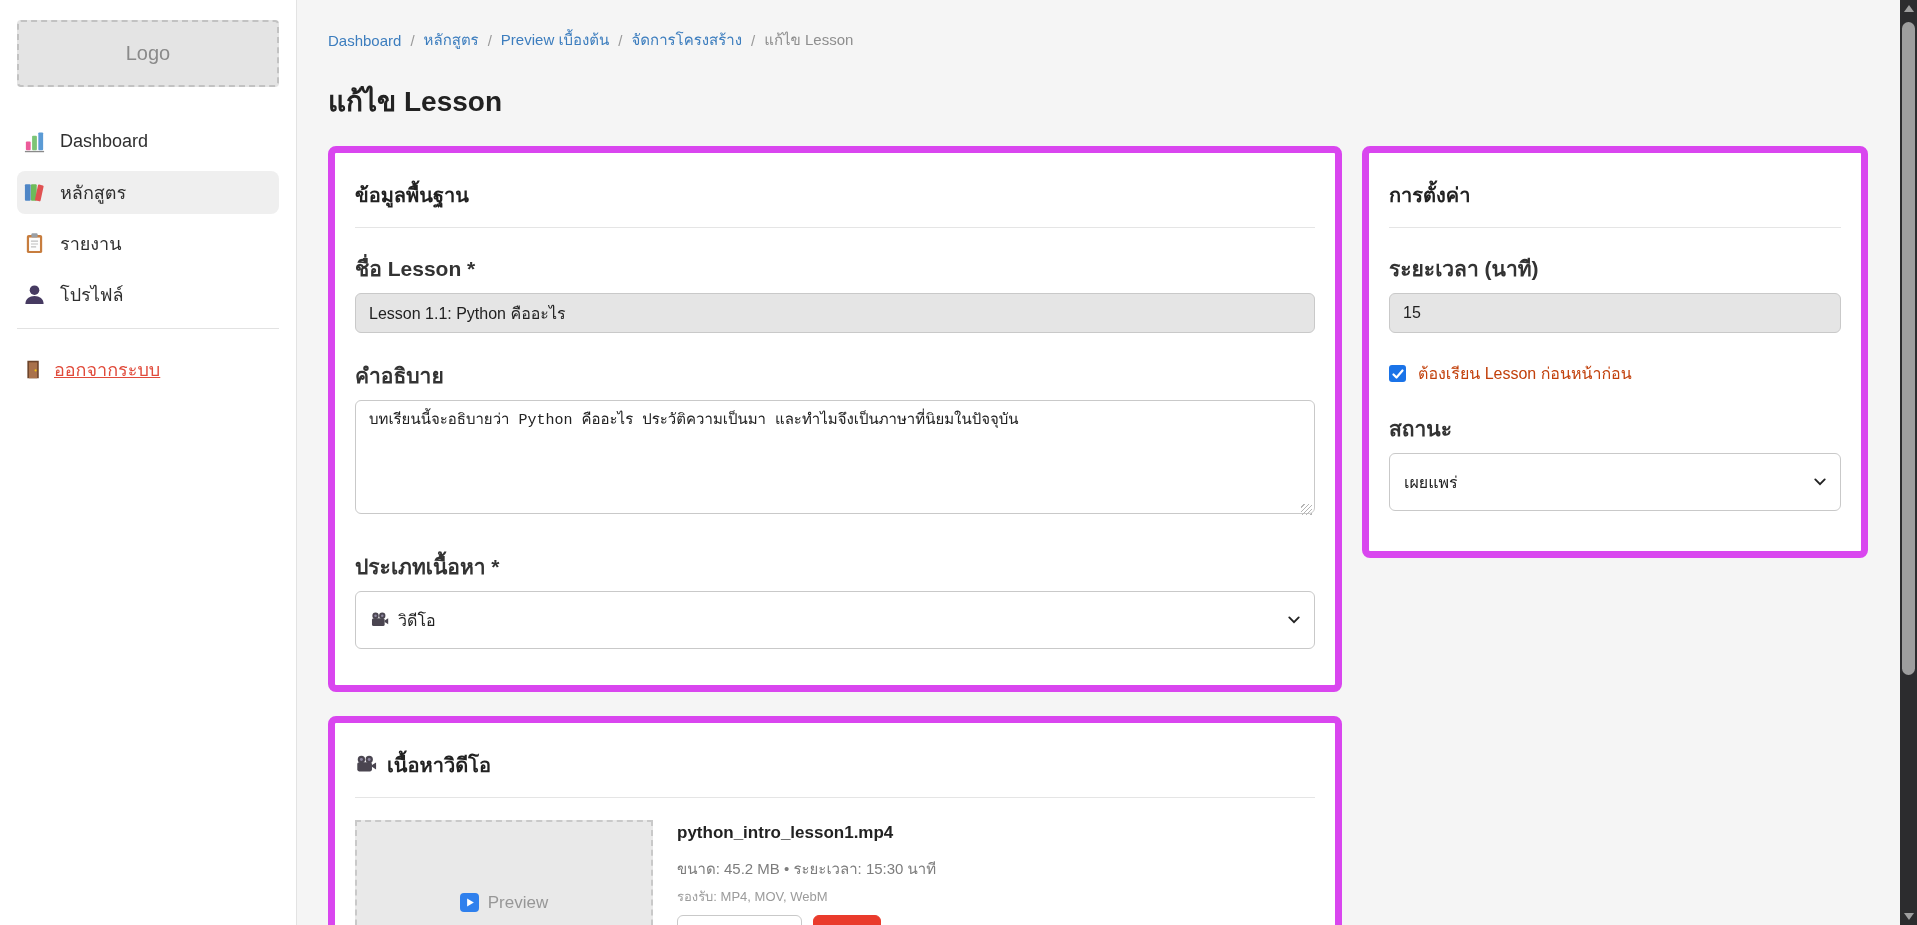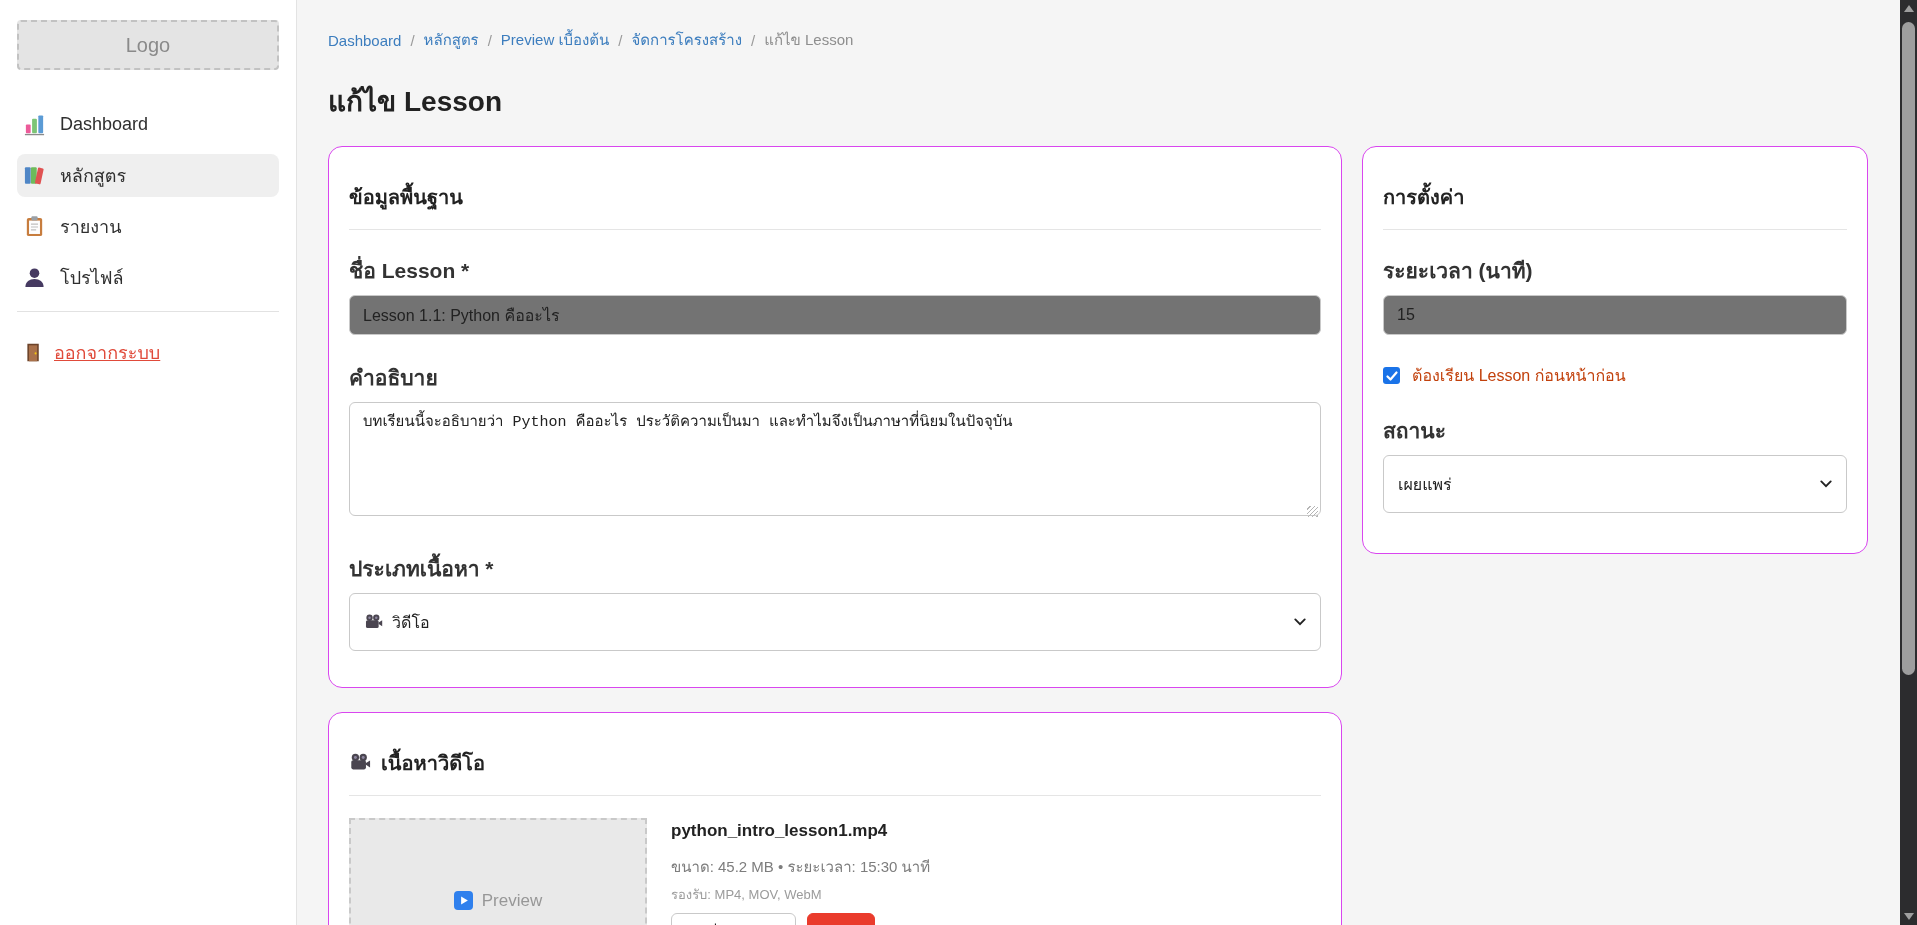--- a/index.html
+++ b/index.html
@@ -2,21 +2,21 @@
 <html lang="th"><head>
 <meta charset="utf-8">
 <style>
   * { margin:0; padding:0; box-sizing:border-box; }
   html,body { width:1917px; height:925px; overflow:hidden; }
   body { font-family:"Liberation Sans","DejaVu Sans",sans-serif; color:#333; background:#f5f5f5; }
   .app { display:flex; width:1917px; height:925px; }
 
   
   .sidebar { width:297px; min-width:297px; background:#fff; border-right:1px solid #e3e3e3; padding-top:20px; }
-  .logo-box { margin:0 17px; height:50px; background:#e4e4e4; border:2px dashed #c2c2c2; border-radius:4px;
+  .logo-box { margin:0 17px; height:67px; background:#e4e4e4; border:2px dashed #c2c2c2; border-radius:4px;
               display:flex; align-items:center; justify-content:center; color:#8a8a8a; font-size:20px; }
   .nav { margin-top:33px; padding:0 17px; }
   .nav-item { display:flex; align-items:center; gap:14px; height:43px; padding:0 0 0 6px; margin-bottom:8px;
               border-radius:8px; font-size:18px; color:#2f2f2f; cursor:pointer; }
   .nav-item.active { background:#efefef; }
   .nav-item svg { width:23px; height:23px; flex:0 0 23px; }
   .side-divider { border:none; border-top:1px solid #e2e2e2; margin:12px 17px 0 17px; }
   .logout { display:flex; align-items:center; gap:10px; margin:26px 0 0 23px; font-size:18px;
             color:#e04a3a; text-decoration:underline; cursor:pointer; }
   .logout svg { width:21px; height:21px; }
@@ -26,30 +26,30 @@
   .breadcrumb { font-size:15px; color:#999; display:flex; gap:9px; align-items:center; }
   .breadcrumb .bc-link { color:#3c7dbe; cursor:pointer; }
   .breadcrumb .bc-sep { color:#9a9a9a; }
   .breadcrumb .bc-current { color:#8e8e8e; }
   .page-title { margin-top:33px; font-size:28px; font-weight:700; color:#222; line-height:34px; }
 
   .columns { display:flex; align-items:flex-start; gap:20px; margin-top:27px; }
   .col-main { width:1014px; min-width:1014px; }
   .col-side { width:506px; min-width:506px; }
 
-  .card { background:#fff; border:1px solid #d946ef; border-radius:14px; padding:36px 20px 36px 20px; }
+  .card { background:#fff; border:7px solid #d946ef; border-radius:8px; padding:28px 20px 36px 20px; }
   .card + .card { margin-top:24px; }
   .card-title { font-size:20px; font-weight:700; color:#222; line-height:28px; display:flex; align-items:center; gap:10px; }
   .card-title svg { width:22px; height:22px; }
   .card-divider { border:none; border-top:1px solid #e5e5e5; margin-top:18px; }
 
   .field-label { font-size:21px; font-weight:700; color:#333; margin:26px 0 8px 0; }
   .field-label.first { margin-top:24px; }
   .text-input { width:100%; height:40px; border:1px solid #c9c9c9; border-radius:6px; padding:0 13px;
-                font-size:16px; color:#222; background:#737373; font-family:inherit; }
+                font-size:16px; color:#222; background:#e5e5e5; font-family:inherit; }
   .textarea { width:100%; height:114px; border:1px solid #c9c9c9; border-radius:6px; padding:9px 13px;
               font-size:15px; color:#222; background:#fff; resize:none;
               font-family:"Liberation Mono","DejaVu Sans Mono",monospace; position:relative; line-height:22px; }
   .textarea-wrap { position:relative; }
   .textarea-wrap::after { content:""; position:absolute; right:3px; bottom:3px; width:11px; height:11px;
               background:repeating-linear-gradient(135deg,transparent 0 2px,#b5b5b5 2px 3px); pointer-events:none; }
   .select { width:100%; height:58px; border:1px solid #c9c9c9; border-radius:6px; padding:0 14px;
             font-size:16px; color:#222; background:#fff; display:flex; align-items:center; gap:9px; cursor:pointer; position:relative; }
   .select .chev { position:absolute; right:13px; top:50%; margin-top:-6px; }
   .select svg.type-ic { width:19px; height:19px; }

